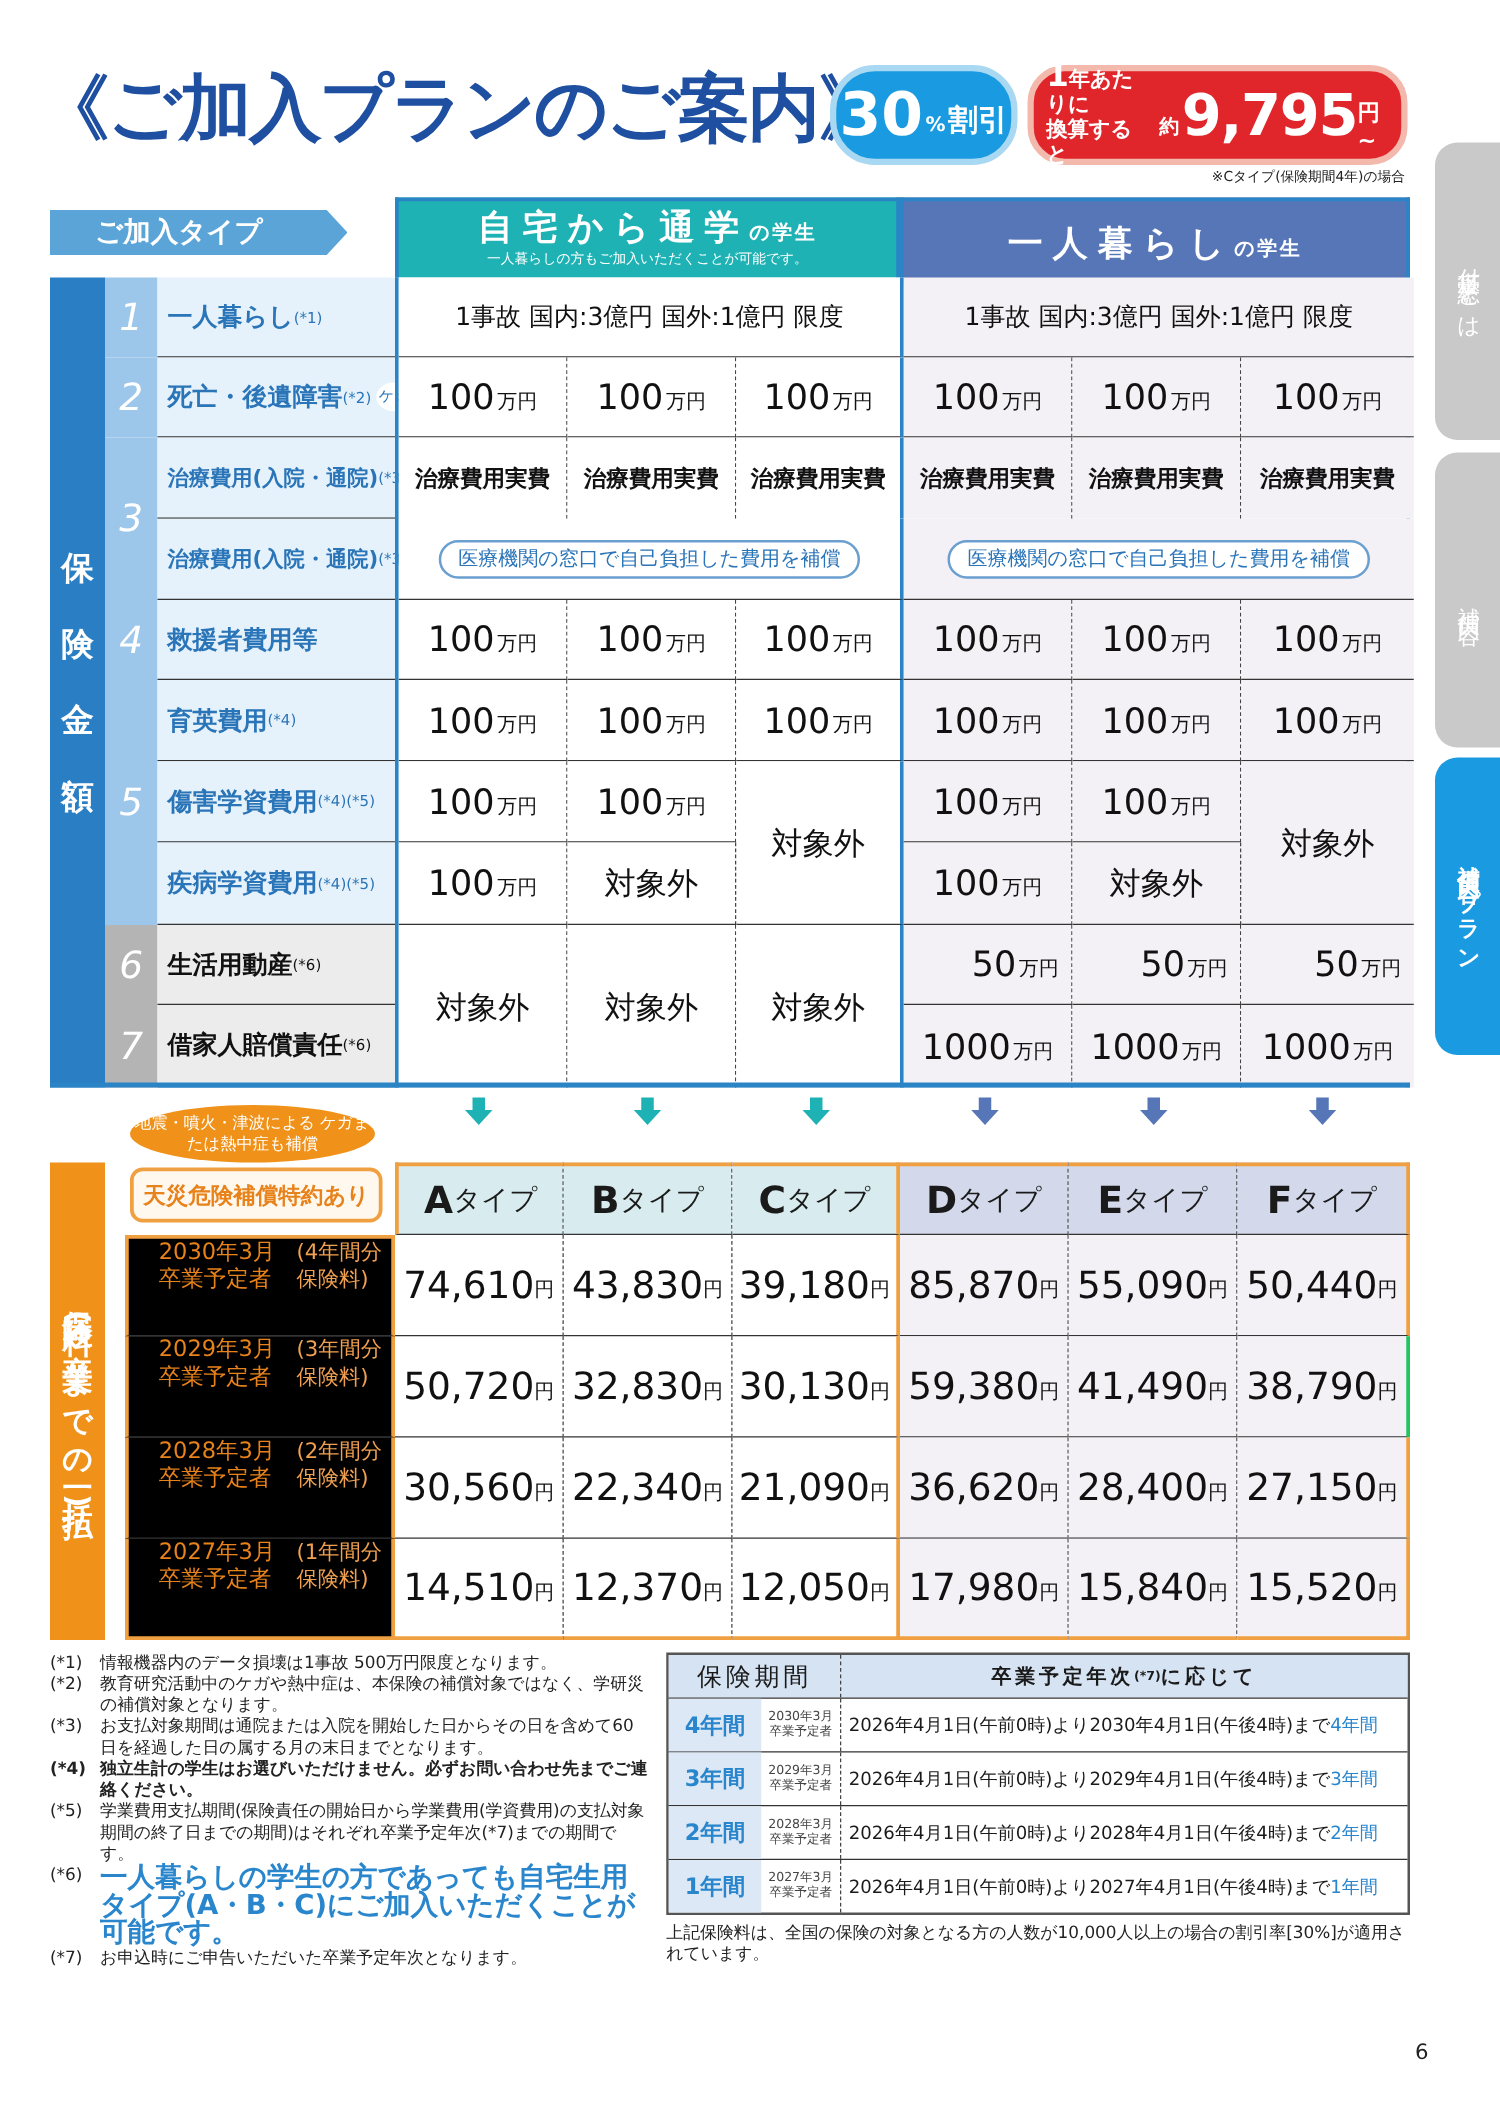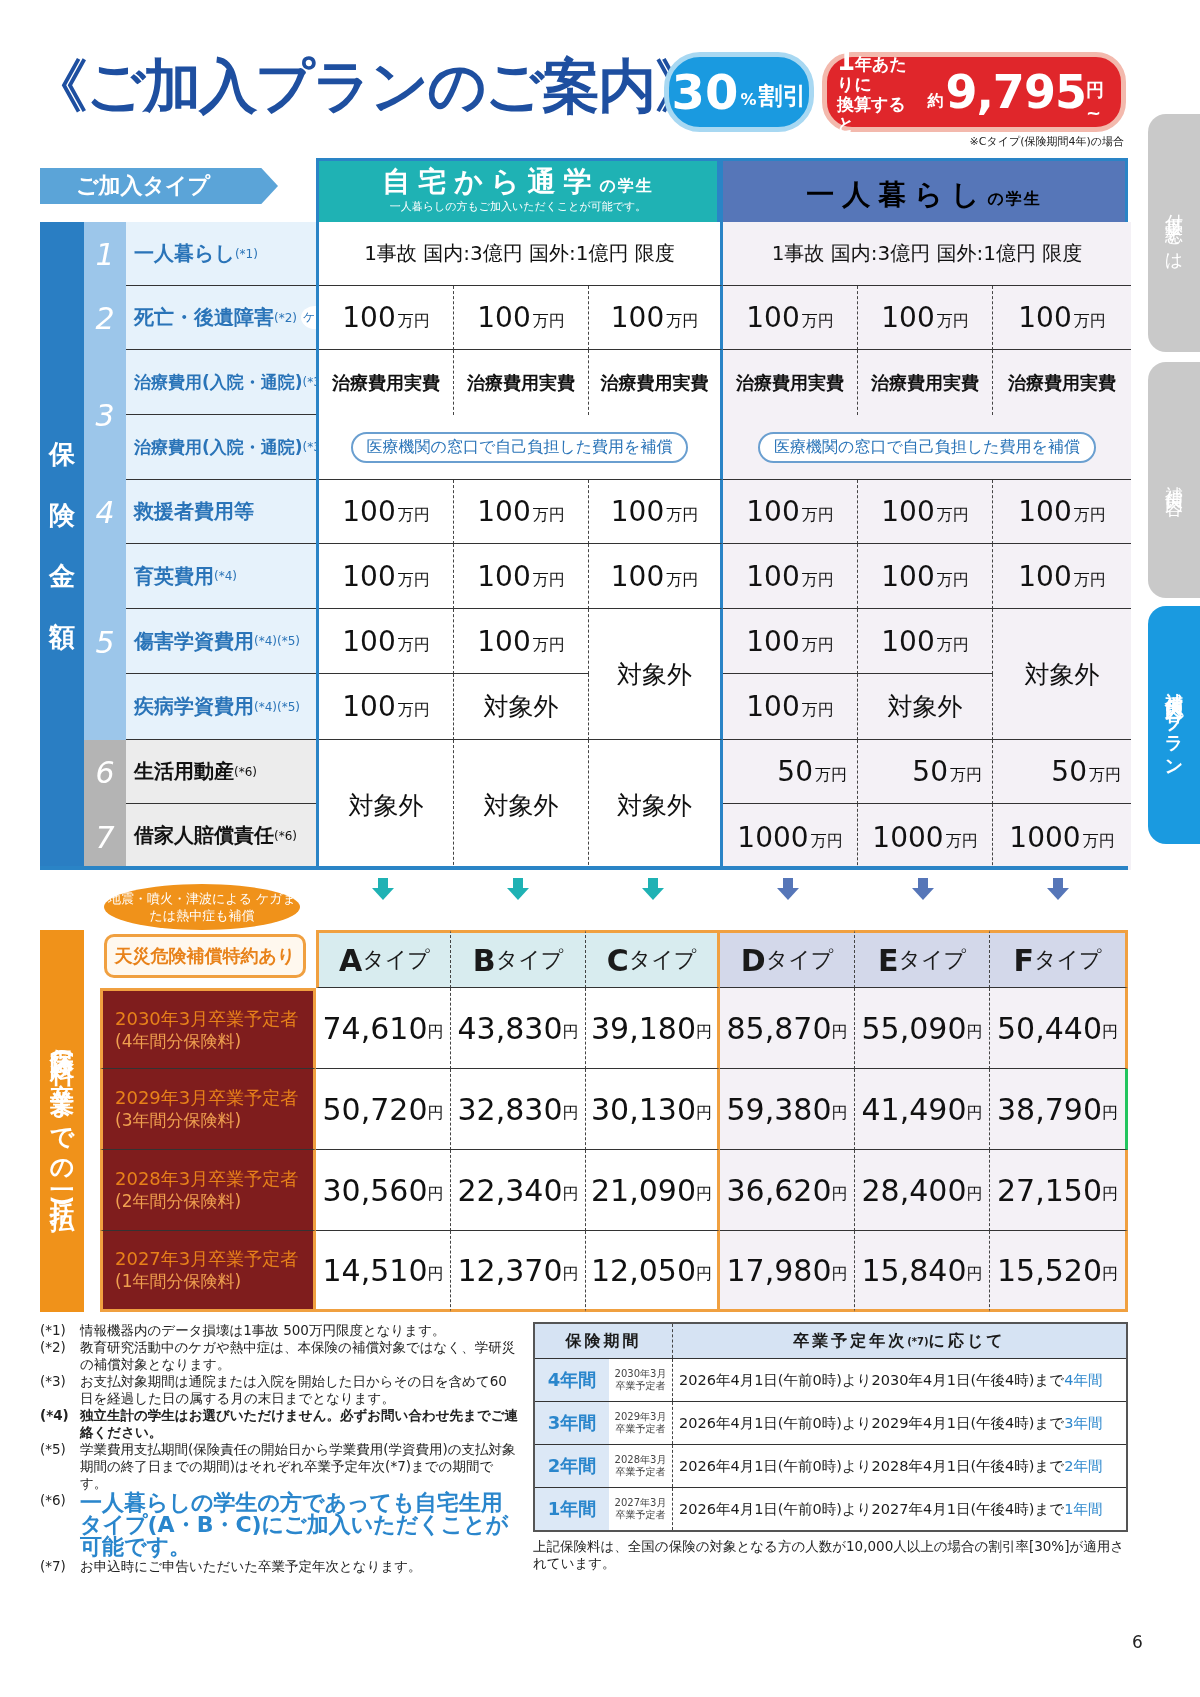--- a/index.html
+++ b/index.html
@@ -22,58 +22,58 @@
 .sidetab{left:1148px;width:52px;border-radius:18px 0 0 18px;display:flex;align-items:center;justify-content:center;writing-mode:vertical-rl;font-size:18px;letter-spacing:4px;color:#fff}
 .st1{top:114px;height:238px;background:#c9c9c9}
 .st2{top:362px;height:236px;background:#c9c9c9}
 .st3{top:606px;height:238px;background:#1a9ae0;font-weight:bold}
 
 .typebar{left:40px;top:168px;width:238px;height:36px;background:#5ba4d8;color:#fff;font-weight:bold;font-size:22px;display:flex;align-items:center;padding-left:36px;clip-path:polygon(0 0,93% 0,100% 50%,93% 100%,0 100%)}
 .hdr-home{left:316px;top:158px;width:404px;height:64px;background:#1fb2b4;color:#fff;text-align:center;border:3px solid #2a84c6;border-bottom:none}
 .hdr-home .h1{font-size:28px;font-weight:bold;letter-spacing:8px;margin-top:2px}
 .hdr-home .h1 small{font-size:16px;letter-spacing:2px}
 .hdr-home .h2{font-size:11px;margin-top:-2px}
-.hdr-alone{left:720px;top:158px;width:408px;height:71px;background:#5676b8;color:#000000;text-align:left;border:3px solid #2a84c6;border-bottom:none;display:flex;align-items:center;justify-content:center}
+.hdr-alone{left:720px;top:158px;width:408px;height:71px;background:#5676b8;color:#ffffff;text-align:left;border:3px solid #2a84c6;border-bottom:none;display:flex;align-items:center;justify-content:center}
 .hdr-alone .h1{font-size:28px;font-weight:bold;letter-spacing:8px}
 .hdr-alone .h1 small{font-size:16px;letter-spacing:2px}
 .cov-left{left:40px;top:222px;width:44px;height:648px;background:#2a7ec3;color:#fff;font-weight:bold;font-size:26px;display:flex;flex-direction:column;align-items:center;justify-content:center;gap:26px}
 .numcol{left:84px;width:42px;color:#fff;font-size:30px;font-style:italic;display:flex;align-items:center;justify-content:center}
 .labcell{left:126px;width:190px;color:#2a74b8;font-size:20px;font-weight:bold;display:flex;align-items:center;padding-left:8px;white-space:nowrap}
 .labcell sup{font-size:12px;font-weight:normal}
 .labcell .tag{font-size:12px;margin-left:4px;font-weight:normal;color:#2a74b8;background:#fff;border-radius:50%;padding:3px 2px}
 .cell{display:flex;align-items:center;justify-content:center;font-size:28px;color:#111;border-right:1px dashed #444;border-bottom:1px solid #333}
 .cell .u{font-size:16px;margin-left:2px;margin-top:8px}
 .cell.txt{font-size:25px}
 .cell.bold{font-size:18px;font-weight:bold}
 .pill{font-size:16px;color:#2a74b8;border:2px solid #6a9fd0;border-radius:18px;padding:3px 14px;background:#fff;white-space:nowrap}
 .arrow{width:0;height:0;border-left:11px solid transparent;border-right:11px solid transparent}
 
 .prem-left{left:40px;top:930px;width:44px;height:382px;background:#f0921a;color:#fff;font-weight:bold;font-size:24px;writing-mode:vertical-rl;display:flex;align-items:center;justify-content:center;letter-spacing:6px}
 .bubble{left:104px;top:884px;width:196px;height:46px;border-radius:50%;background:#f0921a;color:#fff;font-size:13px;text-align:center;line-height:17px;padding-top:6px}
 .tokuyaku{left:104px;top:934px;width:202px;height:44px;border:3px solid #f0a040;border-radius:10px;background:#fff8ee;color:#e8821a;font-weight:bold;font-size:18px;display:flex;align-items:center;justify-content:center}
 .phead{display:flex;align-items:center;justify-content:center;font-size:22px}
 .phead b{font-size:30px;font-family:"DejaVu Sans",sans-serif}
-.prow-lab{color:#e8821a;font-size:18px;line-height:22px;padding-left:12px;display:flex;flex-direction:column;justify-content:center;background:#7f1d1d}
+.prow-lab{color:#e8821a;font-size:18px;line-height:22px;padding-left:24px;display:flex;flex-direction:row;justify-content:center;background:#000000}
 .prow-lab .sub{font-weight:normal;color:#f0a050;font-size:17px}
 .pval{display:flex;align-items:center;justify-content:center;font-size:30px;color:#111}
 .pval .u{font-size:16px;margin-top:8px}
 
 .notes{left:40px;top:1322px;width:480px;font-size:13.5px;line-height:17px;color:#222}
 .notes .n{display:flex}
 .notes .k{width:40px;flex-shrink:0}
 .notes .b{font-weight:bold}
 .notes .blue{color:#2a86cc;font-weight:bold;font-size:22px;line-height:22px}
 .period{left:533px;top:1322px;width:595px;border:2px solid #555}
 .period .r{display:flex;border-top:1px solid #333;height:43px}
 .period .r:first-child{border-top:none;height:34px;background:#d6e3f3}
 .period .c1{width:74px;display:flex;align-items:center;justify-content:center;background:#dce8f6;color:#2a86cc;font-size:18px;font-weight:bold}
 .period .c2{width:64px;font-size:10px;line-height:12px;text-align:center;display:flex;align-items:center;justify-content:center;color:#444;border-right:1px dashed #444}
 .period .c3{flex:1;display:flex;align-items:center;font-size:14.5px;padding-left:6px;white-space:nowrap}
 .period .c3 .bl{color:#2a86cc}
-.period .hd1{width:138px;display:flex;align-items:center;justify-content:center;font-weight:bold;font-size:16px;letter-spacing:3px;border-right:1px dashed #444}
+.period .hd1{width:138px;display:flex;align-items:center;justify-content:center;font-weight:normal;font-size:20px;letter-spacing:3px;border-right:1px dashed #444}
 .period .hd2{flex:1;display:flex;align-items:center;justify-content:center;font-weight:bold;font-size:16px;letter-spacing:3px}
 .period .hd2 sup{font-size:10px;letter-spacing:0}
 .discount-note{left:533px;top:1538px;width:600px;font-size:13.5px;line-height:17px;color:#222}
 .pageno{left:1132px;top:1632px;font-size:17px;color:#222}
 </style>
 </head>
 <body>
 
 <div class="abs title">《ご加入プランのご案内》</div>
 <div class="abs badge30">

